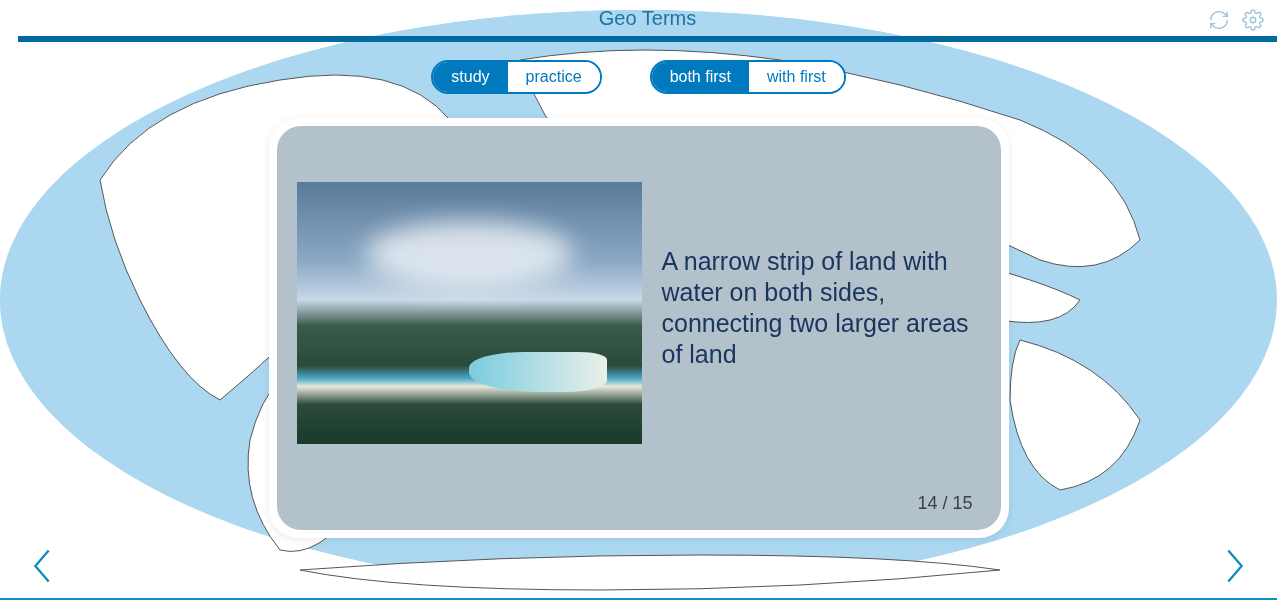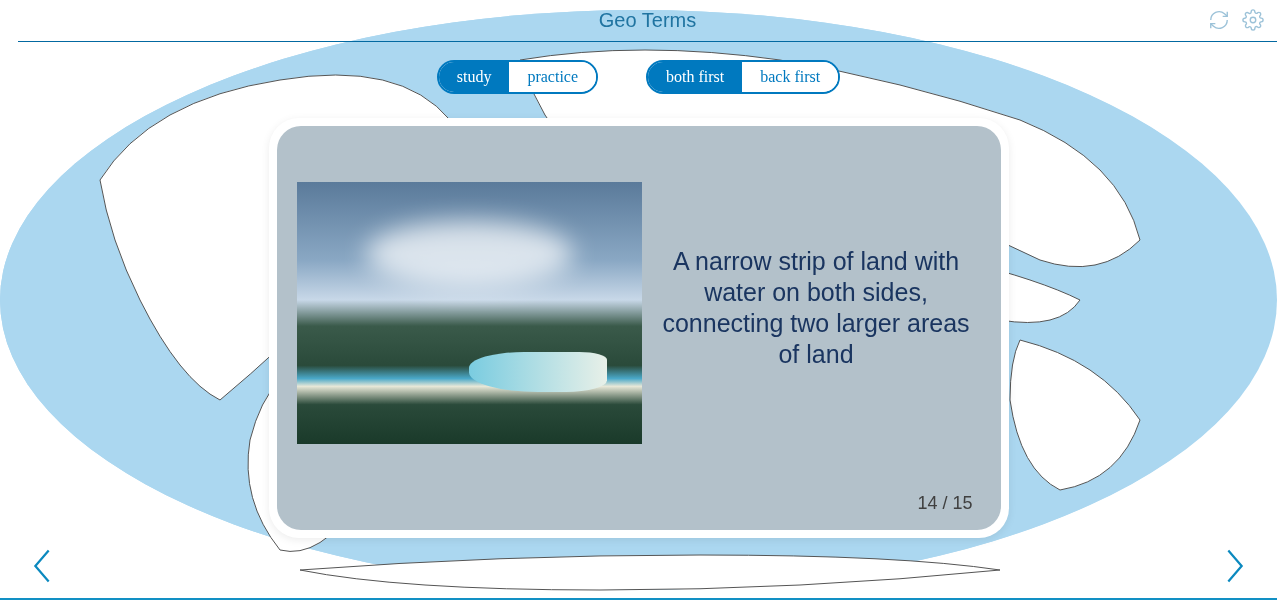--- a/index.html
+++ b/index.html
@@ -33,21 +33,21 @@
     }
     .header {
       position: absolute;
       top: 0;
       left: 18px;
       right: 0;
       height: 42px;
       display: flex;
       align-items: center;
       justify-content: center;
-      border-bottom: 1px solid #0369a1;
+      border-bottom: 6px solid #0369a1;
       z-index: 10;
       text-align: right;
     }
     .title {
       color: #2074a1;
       font-size: 20px;
       font-weight: 400;
     }
     .header-icons {
       position: absolute;
@@ -83,21 +83,21 @@
       overflow: hidden;
       background: #ffffff;
     }
     .toggle-btn {
       padding: 6px 18px;
       font-size: 16px;
       cursor: pointer;
       color: #0079bf;
       background: #ffffff;
       border: none;
-      font-family: Liberation Serif, serif;
+      font-family: Liberation Sans, sans-serif;
     }
     .toggle-btn.active {
       background: #0079bf;
       color: #ffffff;
     }
     .card-container {
       position: absolute;
       top: 118px;
       left: 50%;
       transform: translateX(-50%);
@@ -147,21 +147,21 @@
       width: 40%;
       height: 15%;
       background: linear-gradient(90deg, #7acce0, #e8f0e8);
       border-radius: 40% 20% 30% 50%;
     }
     .card-text {
       flex: 1;
       color: #1a3560;
       font-size: 25px;
       line-height: 1.25;
-      text-align: center;
+      text-align: left;
       padding-right: 10px;
       margin-top: -40px;
     }
     .page-indicator {
       position: absolute;
       bottom: 16px;
       right: 28px;
       color: #404040;
       font-size: 18px;
     }
@@ -238,21 +238,21 @@
   </div>
 </div>
 
 <div class="toggle-row">
   <div class="toggle-group">
     <button class="toggle-btn active">study</button>
     <button class="toggle-btn">practice</button>
   </div>
   <div class="toggle-group">
     <button class="toggle-btn active">both first</button>
-    <button class="toggle-btn">back first</button>
+    <button class="toggle-btn">with first</button>
   </div>
 </div>
 
 <div class="card-container">
   <div class="card-inner">
     <div class="card-image"></div>
     <div class="card-text">A narrow strip of land with water on both sides, connecting two larger areas of land</div>
     <div class="page-indicator">14 / 15</div>
   </div>
 </div>

